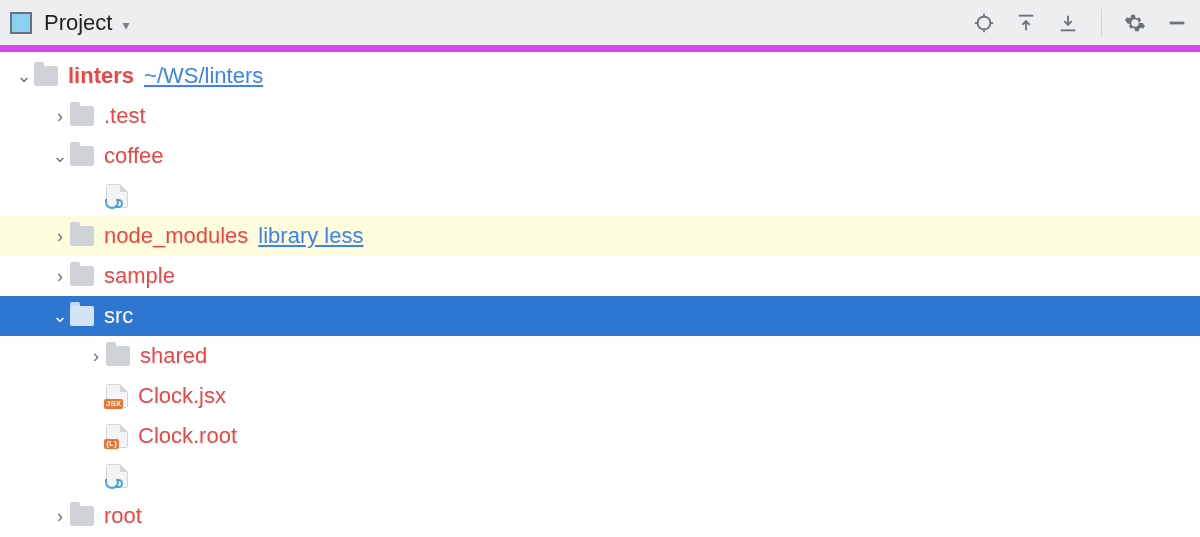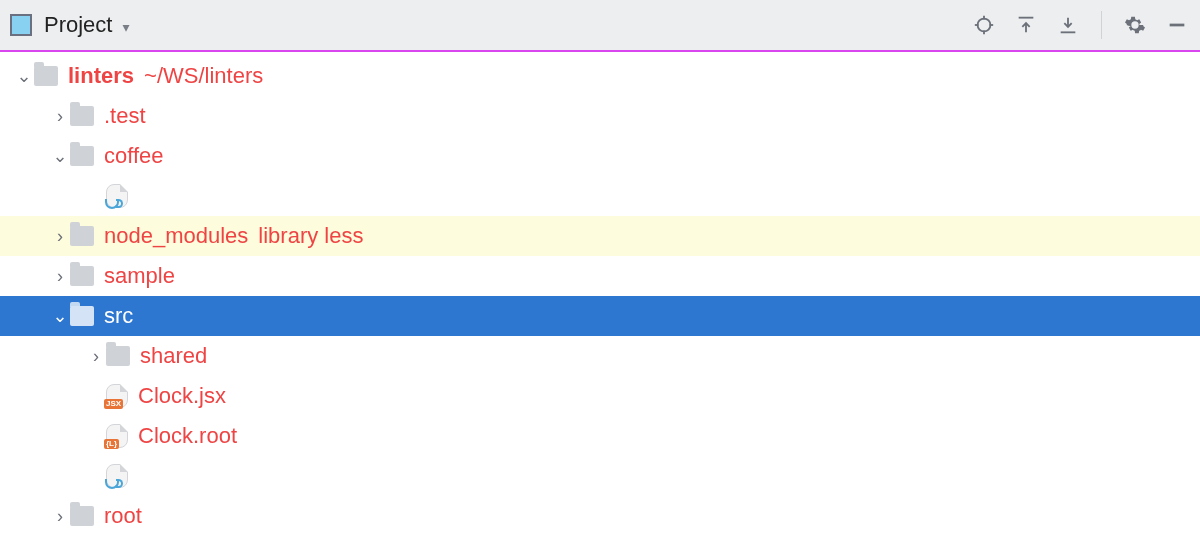--- a/index.html
+++ b/index.html
@@ -1,20 +1,20 @@
 <!DOCTYPE html>
 <html><head>
 <meta charset="utf-8">
 <style>
   * { box-sizing: border-box; margin: 0; padding: 0; }
   html, body { width: 1200px; height: 537px; font-family: Arial, Helvetica, sans-serif; font-size: 22px; background: #fff; overflow: hidden; }
   .toolbar {
     height: 52px;
     background: #eceef0;
-    border-bottom: 2px solid #d946ef;
+    border-bottom: 7px solid #d946ef;
     display: flex;
     align-items: center;
     padding: 0 10px;
   }
   .toolbar-left { display: flex; align-items: center; gap: 8px; }
   .window-icon {
     width: 22px; height: 22px;
     border: 2px solid #6a7080;
     background: linear-gradient(#88d1f0,#88d1f0);
     position: relative;
@@ -57,21 +57,21 @@
   .folder-icon::before {
     content:"";
     position:absolute; top:-4px; left:0;
     width:10px; height:5px; background:#cfd2d7; border-radius:2px 2px 0 0;
   }
   .row.selected .folder-icon, .row.selected .folder-icon::before { background:#e6f0fb; opacity:0.9; }
   .file-icon {
     width: 22px; height: 24px;
     background: #f4f4f4;
     border:1px solid #d3d5d9;
-    border-radius:8px;
+    border-radius:2px;
     position:relative;
     flex-shrink:0;
     margin-right:10px;
   }
   .file-icon::before{
     content:"";
     position:absolute;
     top:-1px; right:-1px;
     width:0; height:0;
     border-top:8px solid #fff;
@@ -95,21 +95,21 @@
     border-radius:0 0 7px 7px;
   }
   .cup::after{
     content:"";
     position:absolute; right:-6px; top:0;
     width:5px; height:5px; border:2px solid #4aa5d9; border-left:none; border-radius:0 5px 5px 0;
   }
   .name { color:#ef4444; }
   .row .name.bold { font-weight:bold; }
   .row.selected .name { color:#fff; }
-  .hint { color:#ef4444; margin-left:10px; }
+  .hint { color:#3b82f6; margin-left:10px;text-decoration:underline; }
   .indent { display:inline-block; flex-shrink:0; }
 </style>
 </head>
 <body>
 
 <div class="toolbar">
   <div class="toolbar-left">
     <span class="window-icon"></span>
     <span class="toolbar-title">
       <span>Project</span>

